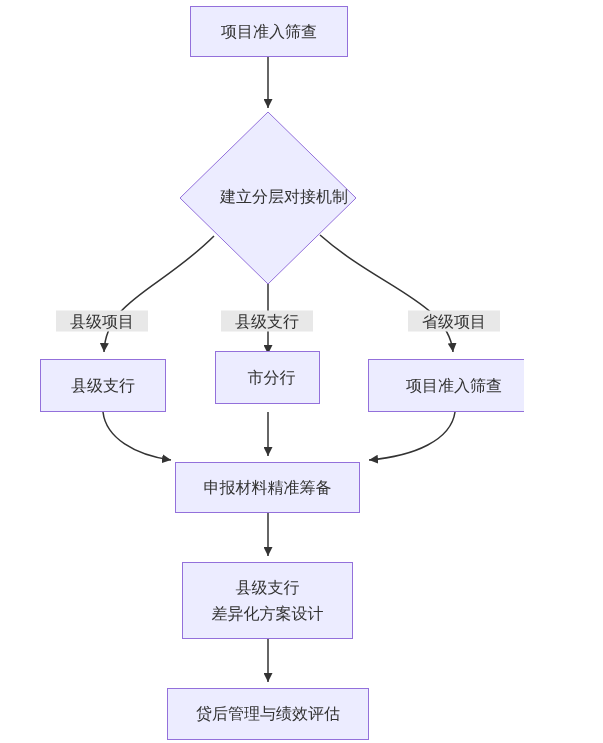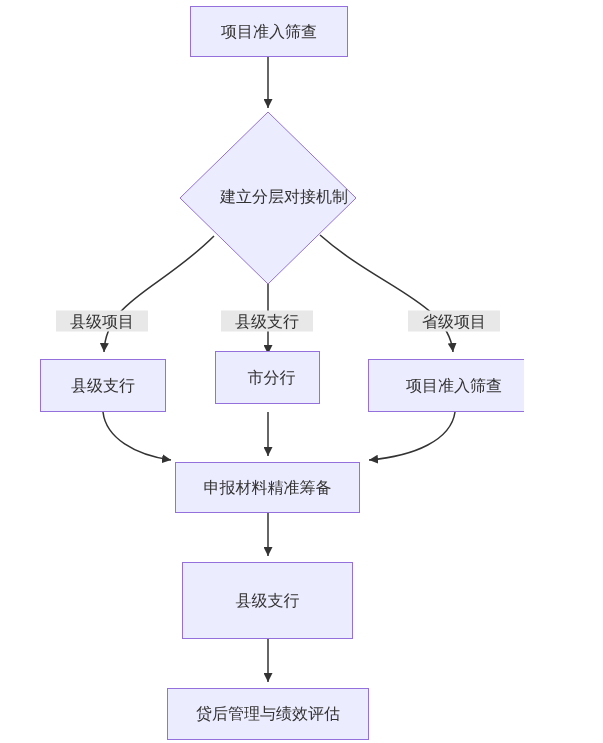--- a/index.html
+++ b/index.html
@@ -121,19 +121,20 @@
   <div class="node" style="left:368px; top:359px; width:172px; height:53px;">
     <span>项目准入筛查</span>
   </div>
 
   <div class="node" style="left:175px; top:462px; width:185px; height:51px;">
     <span>申报材料精准筹备</span>
   </div>
 
   <div class="node" style="left:182px; top:562px; width:171px; height:77px;">
     <span>县级支行</span>
+    <span>差异化方案设计</span>
   </div>
 
   <div class="node" style="left:167px; top:688px; width:202px; height:52px;">
     <span>贷后管理与绩效评估</span>
   </div>
 
 </div>
 
 </body></html>

